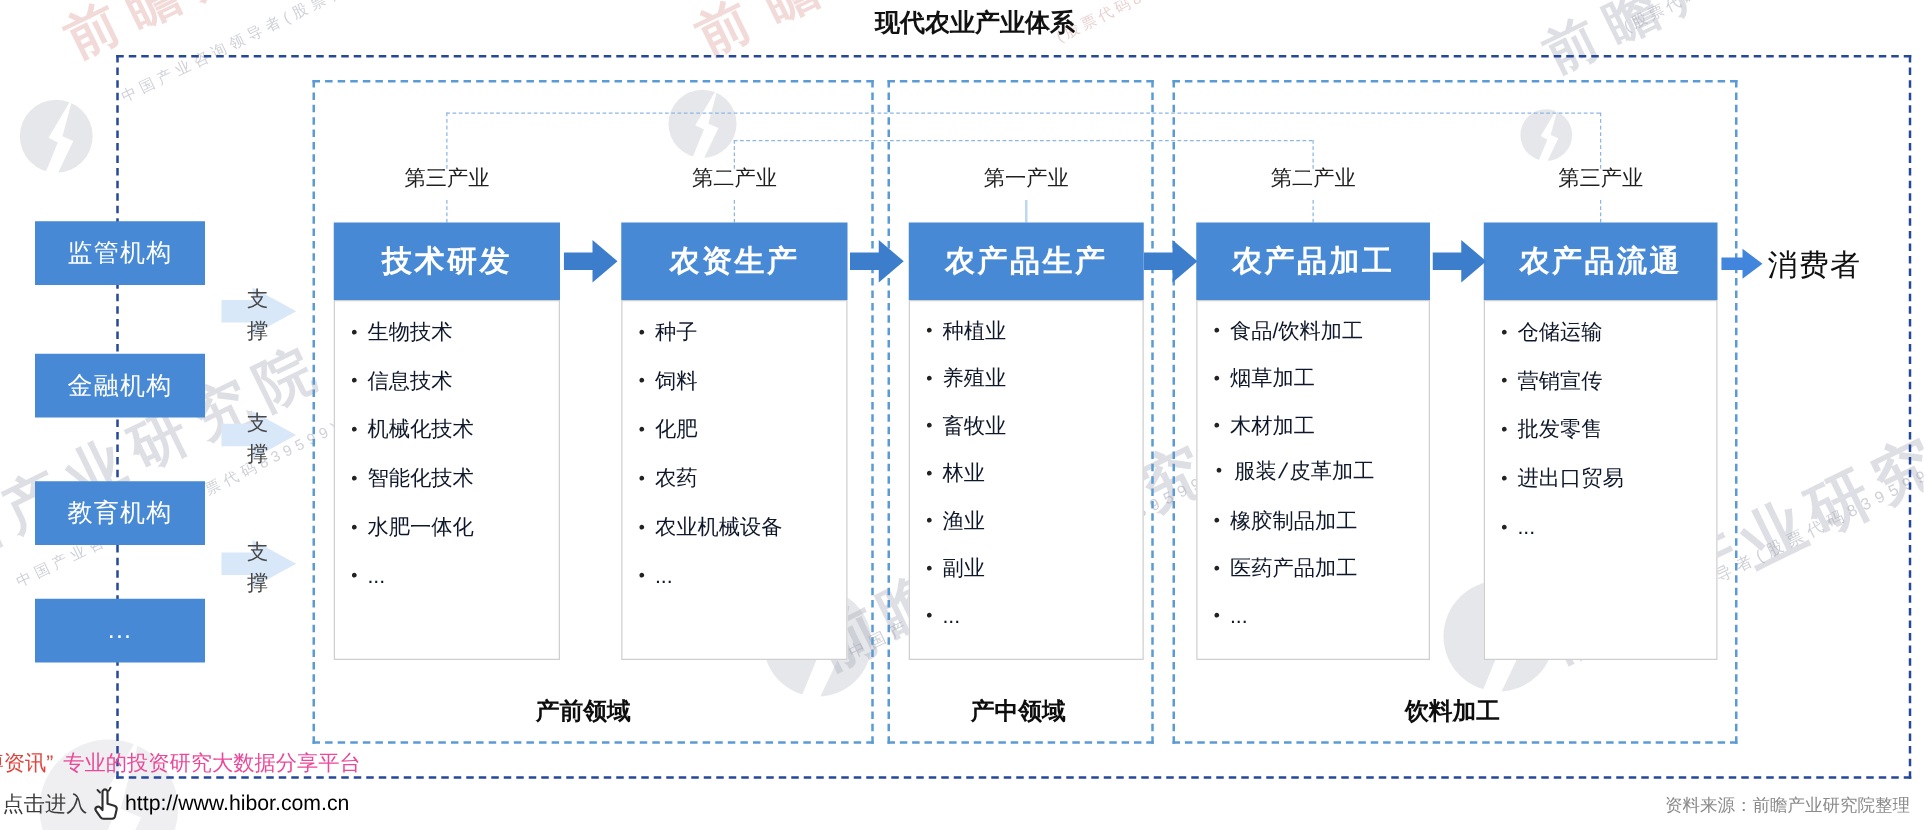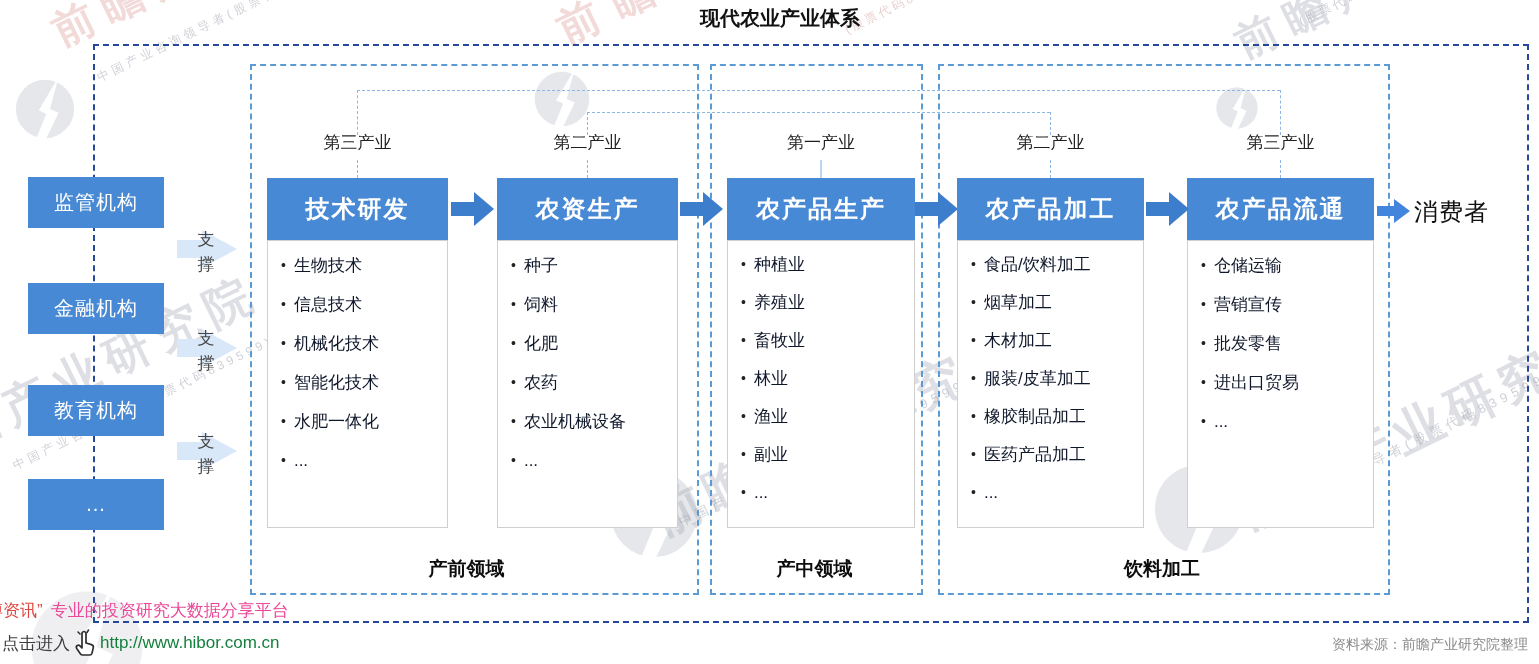--- a/index.html
+++ b/index.html
@@ -39,21 +39,21 @@
 
   .consumer{left:1414px;top:196px;font-size:24px;font-weight:normal;color:#101010;z-index:6;letter-spacing:1px;}
 
   .phase{top:556px;text-align:center;font-size:19px;font-weight:bold;color:#0d0d0d;z-index:5;}
 
   
   .f-line1{left:-14px;top:599px;z-index:7;white-space:nowrap;font-size:17px;}
   .f-red{color:#e0443c;}
   .f-tag{color:#ec4899;margin-left:8px;}
   .f-line2{left:2px;top:629px;z-index:7;white-space:nowrap;font-size:17px;color:#3c3c3c;display:flex;align-items:center;}
-  .f-url{color:#15803d;}
+  .f-url{color:#000000;}
   .hand-icon{margin:0 4px 0 2px;}
   .source{right:11px;top:636px;font-size:14px;color:#8a8a8a;z-index:7;}
 
   
   .wm{pointer-events:none;z-index:1;white-space:nowrap;}
   .wm-big{font-weight:bold;transform:rotate(-26deg);transform-origin:left center;}
   .wm-small{transform:rotate(-26deg);transform-origin:left center;}
   .gray1{color:rgba(168,172,184,0.38);}
   .gray2{color:rgba(160,163,175,0.50);}
   .pink1{color:rgba(216,146,140,0.34);}
@@ -194,21 +194,21 @@
   </div>
 
   <div class="abs col" style="left:957px;top:131px;width:187px;height:400px;">
     <div class="col-label">第二产业</div>
     <div class="col-header">农产品加工</div>
     <div class="col-body">
       <ul class="items" style="padding-top:11px;">
         <li style="margin-bottom:13px;">食品/饮料加工</li>
         <li style="margin-bottom:13px;">烟草加工</li>
         <li style="margin-bottom:13px;">木材加工</li>
-        <li style="margin-bottom:13px;">服装/皮革加工</li>
+        <li style="margin-bottom:13px;font-family:Liberation Mono, monospace;">服装/皮革加工</li>
         <li style="margin-bottom:13px;">橡胶制品加工</li>
         <li style="margin-bottom:13px;">医药产品加工</li>
         <li style="margin-bottom:13px;">...</li>
       </ul>
     </div>
   </div>
 
   <div class="abs col" style="left:1187px;top:131px;width:187px;height:400px;">
     <div class="col-label">第三产业</div>
     <div class="col-header">农产品流通</div>

